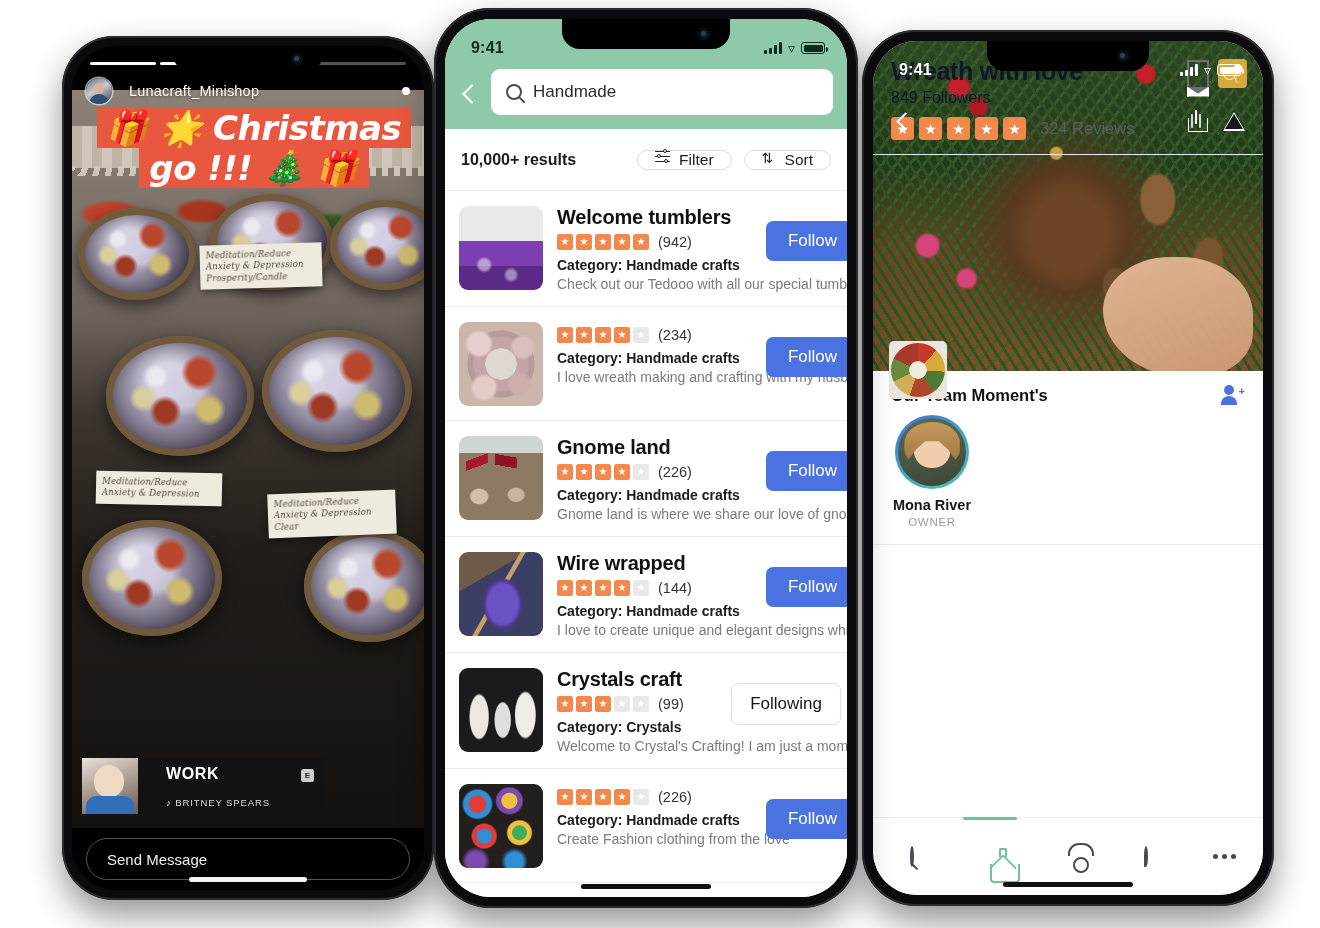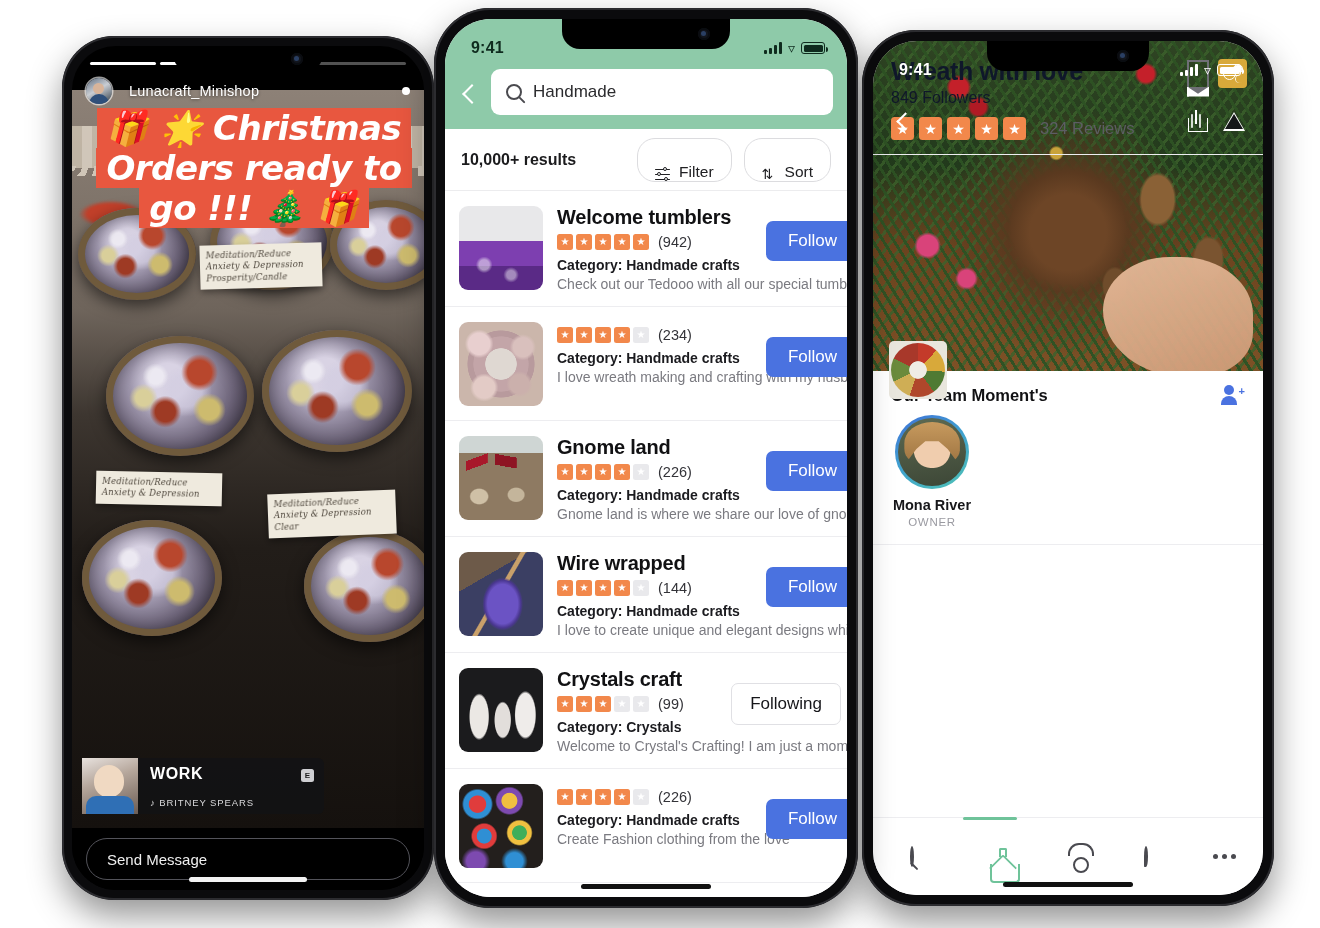--- a/index.html
+++ b/index.html
@@ -110,21 +110,21 @@
 
   .music { position:absolute; left:10px; bottom:14px; z-index:22;
      display:flex; align-items:stretch; height:56px; }
   .music-art { width:56px;height:56px;flex:0 0 auto;
      background: linear-gradient(160deg,#e8e2de,#b6a79c 40%,#6b5d55);
      position:relative; overflow:hidden; }
   .music-art:before{content:"";position:absolute;left:12px;top:7px;width:30px;height:32px;border-radius:50% 50% 45% 45%;
      background:#f0d9c2;}
   .music-art:after{content:"";position:absolute;left:4px;bottom:0;width:48px;height:18px;
      background:#2f6fb5;border-radius:10px 10px 0 0;}
-  .music-meta { background:rgba(18,18,20,.88); color:#fff; padding:8px 14px 8px 12px;
+  .music-meta { background:rgba(18,18,20,.88); color:#fff; padding:8px 14px 8px 28px;
      display:flex; flex-direction:column; justify-content:center; border-radius:0 6px 6px 0; min-width:186px;
      position:relative;gap:11px; }
   .music-title { font-weight:800; font-size:16px; letter-spacing:.6px; }
   .music-artist { font-size:9.5px; letter-spacing:.9px; color:#d8d8da; margin-top:3px; }
   .explicit { position:absolute; right:10px; top:11px; width:13px;height:13px;border-radius:2.5px;
      background:#cfcfd3; color:#1a1a1c; font-size:8px; font-weight:800; display:flex;
      align-items:center; justify-content:center; }
 
   .send-row { position:absolute; left:0; right:0; bottom:0; height:62px; background:#000;
      display:flex; align-items:center; padding:0 14px; z-index:25; }
@@ -145,22 +145,22 @@
   .search-box { flex:1; height:46px; background:#fff; border-radius:9px;
       display:flex; align-items:center; gap:11px; padding:0 15px; }
   .mag { width:16px;height:16px;border:2px solid #4a4a4f;border-radius:50%;position:relative;flex:0 0 auto;}
   .mag:after{content:"";position:absolute;right:-6px;bottom:-3px;width:8px;height:2px;background:#4a4a4f;
       transform:rotate(45deg);border-radius:1px;}
   .search-val { font-size:17px; color:#2b2b2e; }
 
   .m-filterbar { position:absolute; top:110px; left:0; right:0; height:62px; background:#fff; z-index:18;
       display:flex; align-items:center; padding:0 16px; border-bottom:1px solid #ececee; }
   .results-count { font-size:16px; font-weight:700; color:#1b1b1d; }
-  .pill { margin-left:auto; height:44px; border:1px solid #dcdcdf; border-radius:18px;
-      display:flex; align-items:flex-end; gap:9px; padding:0 17px; font-size:15.5px; color:#202023; font-weight:500;}
+  .pill { margin-left:auto; height:20px; border:1px solid #dcdcdf; border-radius:18px;
+      display:flex; align-items:flex-start; gap:9px; padding:0 17px; font-size:15.5px; color:#202023; font-weight:500;}
   .pill + .pill { margin-left:12px; }
   .ic-filter { width:15px;height:12px;position:relative;flex:0 0 auto;}
   .ic-filter i{position:absolute;left:0;right:0;height:1.8px;background:#202023;border-radius:1px;}
   .ic-filter i:nth-child(1){top:0}.ic-filter i:nth-child(2){top:5px}.ic-filter i:nth-child(3){top:10px}
   .ic-filter b{position:absolute;width:4px;height:4px;border-radius:50%;background:#fff;
       border:1.6px solid #202023;}
   .ic-filter b:nth-of-type(1){left:8px;top:-2px}.ic-filter b:nth-of-type(2){left:2px;top:3px}
   .ic-filter b:nth-of-type(3){left:9px;top:8px}
   .ic-sort { width:14px;height:14px;position:relative;flex:0 0 auto;font-size:14px;line-height:14px;color:#202023;}
 
@@ -405,21 +405,20 @@
         </div>
         <div class="tag" style="left:24px; top:382px; width:126px; transform:rotate(1.2deg);">
           <span>Meditation/Reduce Anxiety &amp; Depression</span>
         </div>
         <div class="tag" style="left:196px; top:402px; width:128px; transform:rotate(-2.2deg);">
           <span>Meditation/Reduce Anxiety &amp; Depression Clear</span>
         </div>
 
         <div class="sticker">
           <div><span class="ln">🎁 🌟 Christmas</span></div>
-          <div><span class="ln">Orders ready to</span></div>
           <div><span class="ln">go !!! 🎄 🎁</span></div>
         </div>
 
         <div class="music">
           <div class="music-art"></div>
           <div class="music-meta">
             <div class="music-title">WORK</div>
             <div class="music-artist">♪ <span>BRITNEY SPEARS</span></div>
             <div class="explicit">E</div>
           </div>

